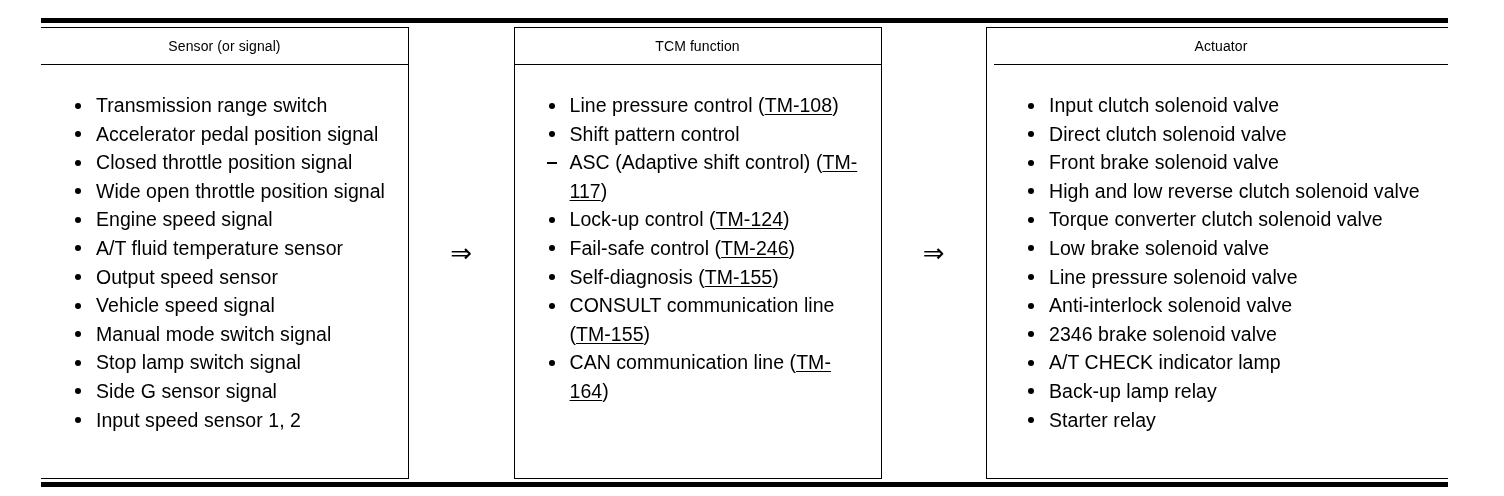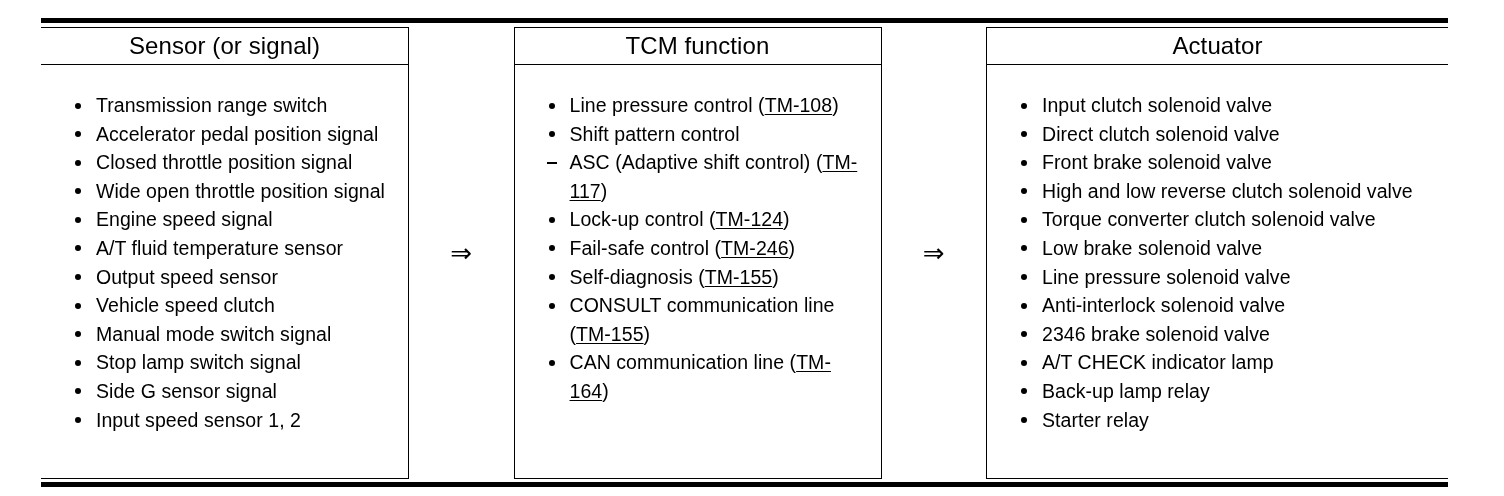--- a/index.html
+++ b/index.html
@@ -66,30 +66,31 @@
     width: 368px;
     border-left: none;
   }
   .col-tcm {
     width: 368px;
   }
   
   .col-actuator {
     width: 462px;
     border-right: none;
+    padding-left: 7px;
   }
 
   .col-header {
     flex: 0 0 auto;
     height: 36px;
     border-bottom: 1.6px solid #000000;
     display: flex;
     align-items: center;
     justify-content: center;
-    font-size: 24px;
+    font-size: 14px;
     letter-spacing: 0.1px;
     white-space: nowrap;
   }
 
   .col-body {
     flex: 1 1 auto;
     padding: 9px 6px 4px 6px;
     overflow: hidden;
   }
 
@@ -162,21 +163,21 @@
       <div class="col-header">Sensor (or signal)</div>
       <div class="col-body">
         <ul class="item-list">
             <li class="item marker-bullet"><span>Transmission range switch</span></li>
             <li class="item marker-bullet"><span>Accelerator pedal position signal</span></li>
             <li class="item marker-bullet"><span>Closed throttle position signal</span></li>
             <li class="item marker-bullet"><span>Wide open throttle position signal</span></li>
             <li class="item marker-bullet"><span>Engine speed signal</span></li>
             <li class="item marker-bullet"><span>A/T fluid temperature sensor</span></li>
             <li class="item marker-bullet"><span>Output speed sensor</span></li>
-            <li class="item marker-bullet"><span>Vehicle speed clutch</span></li>
+            <li class="item marker-bullet"><span>Vehicle speed signal</span></li>
             <li class="item marker-bullet"><span>Manual mode switch signal</span></li>
             <li class="item marker-bullet"><span>Stop lamp switch signal</span></li>
             <li class="item marker-bullet"><span>Side G sensor signal</span></li>
             <li class="item marker-bullet"><span>Input speed sensor 1, 2</span></li>
           </ul>
       </div>
     </div>
 
     <div class="arrow-gap">
       <span class="arrow-glyph">⇒</span>

